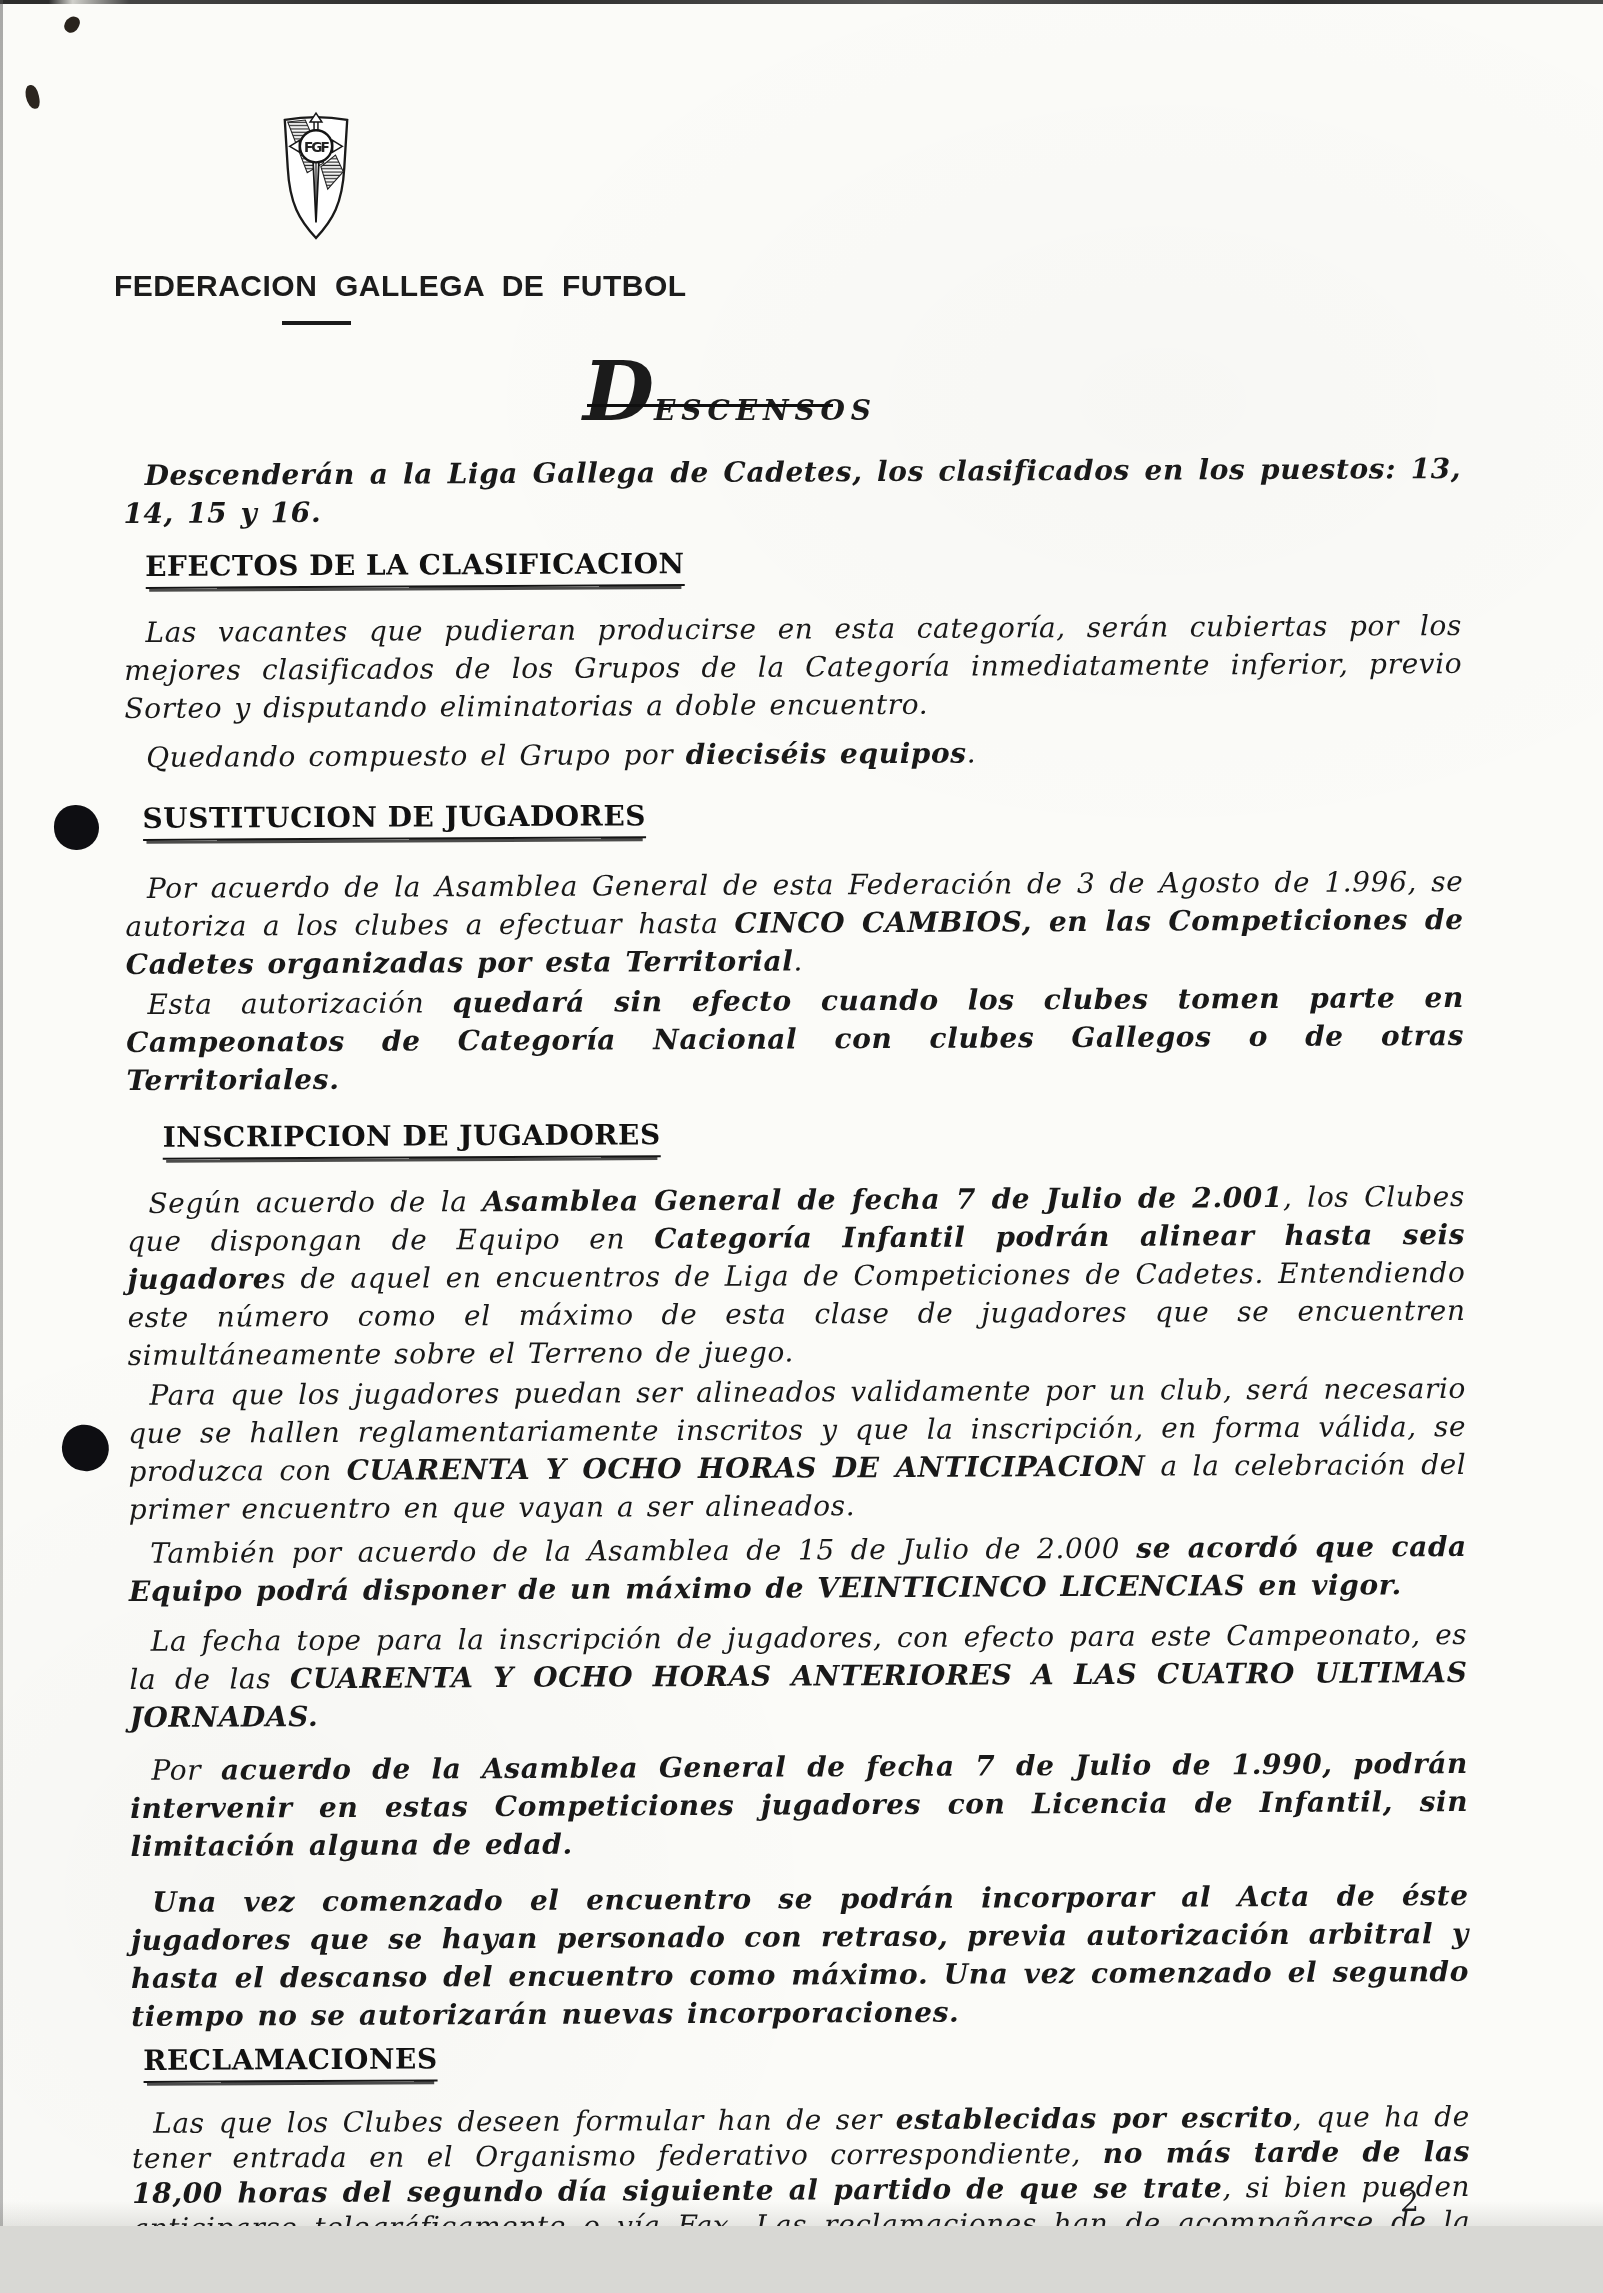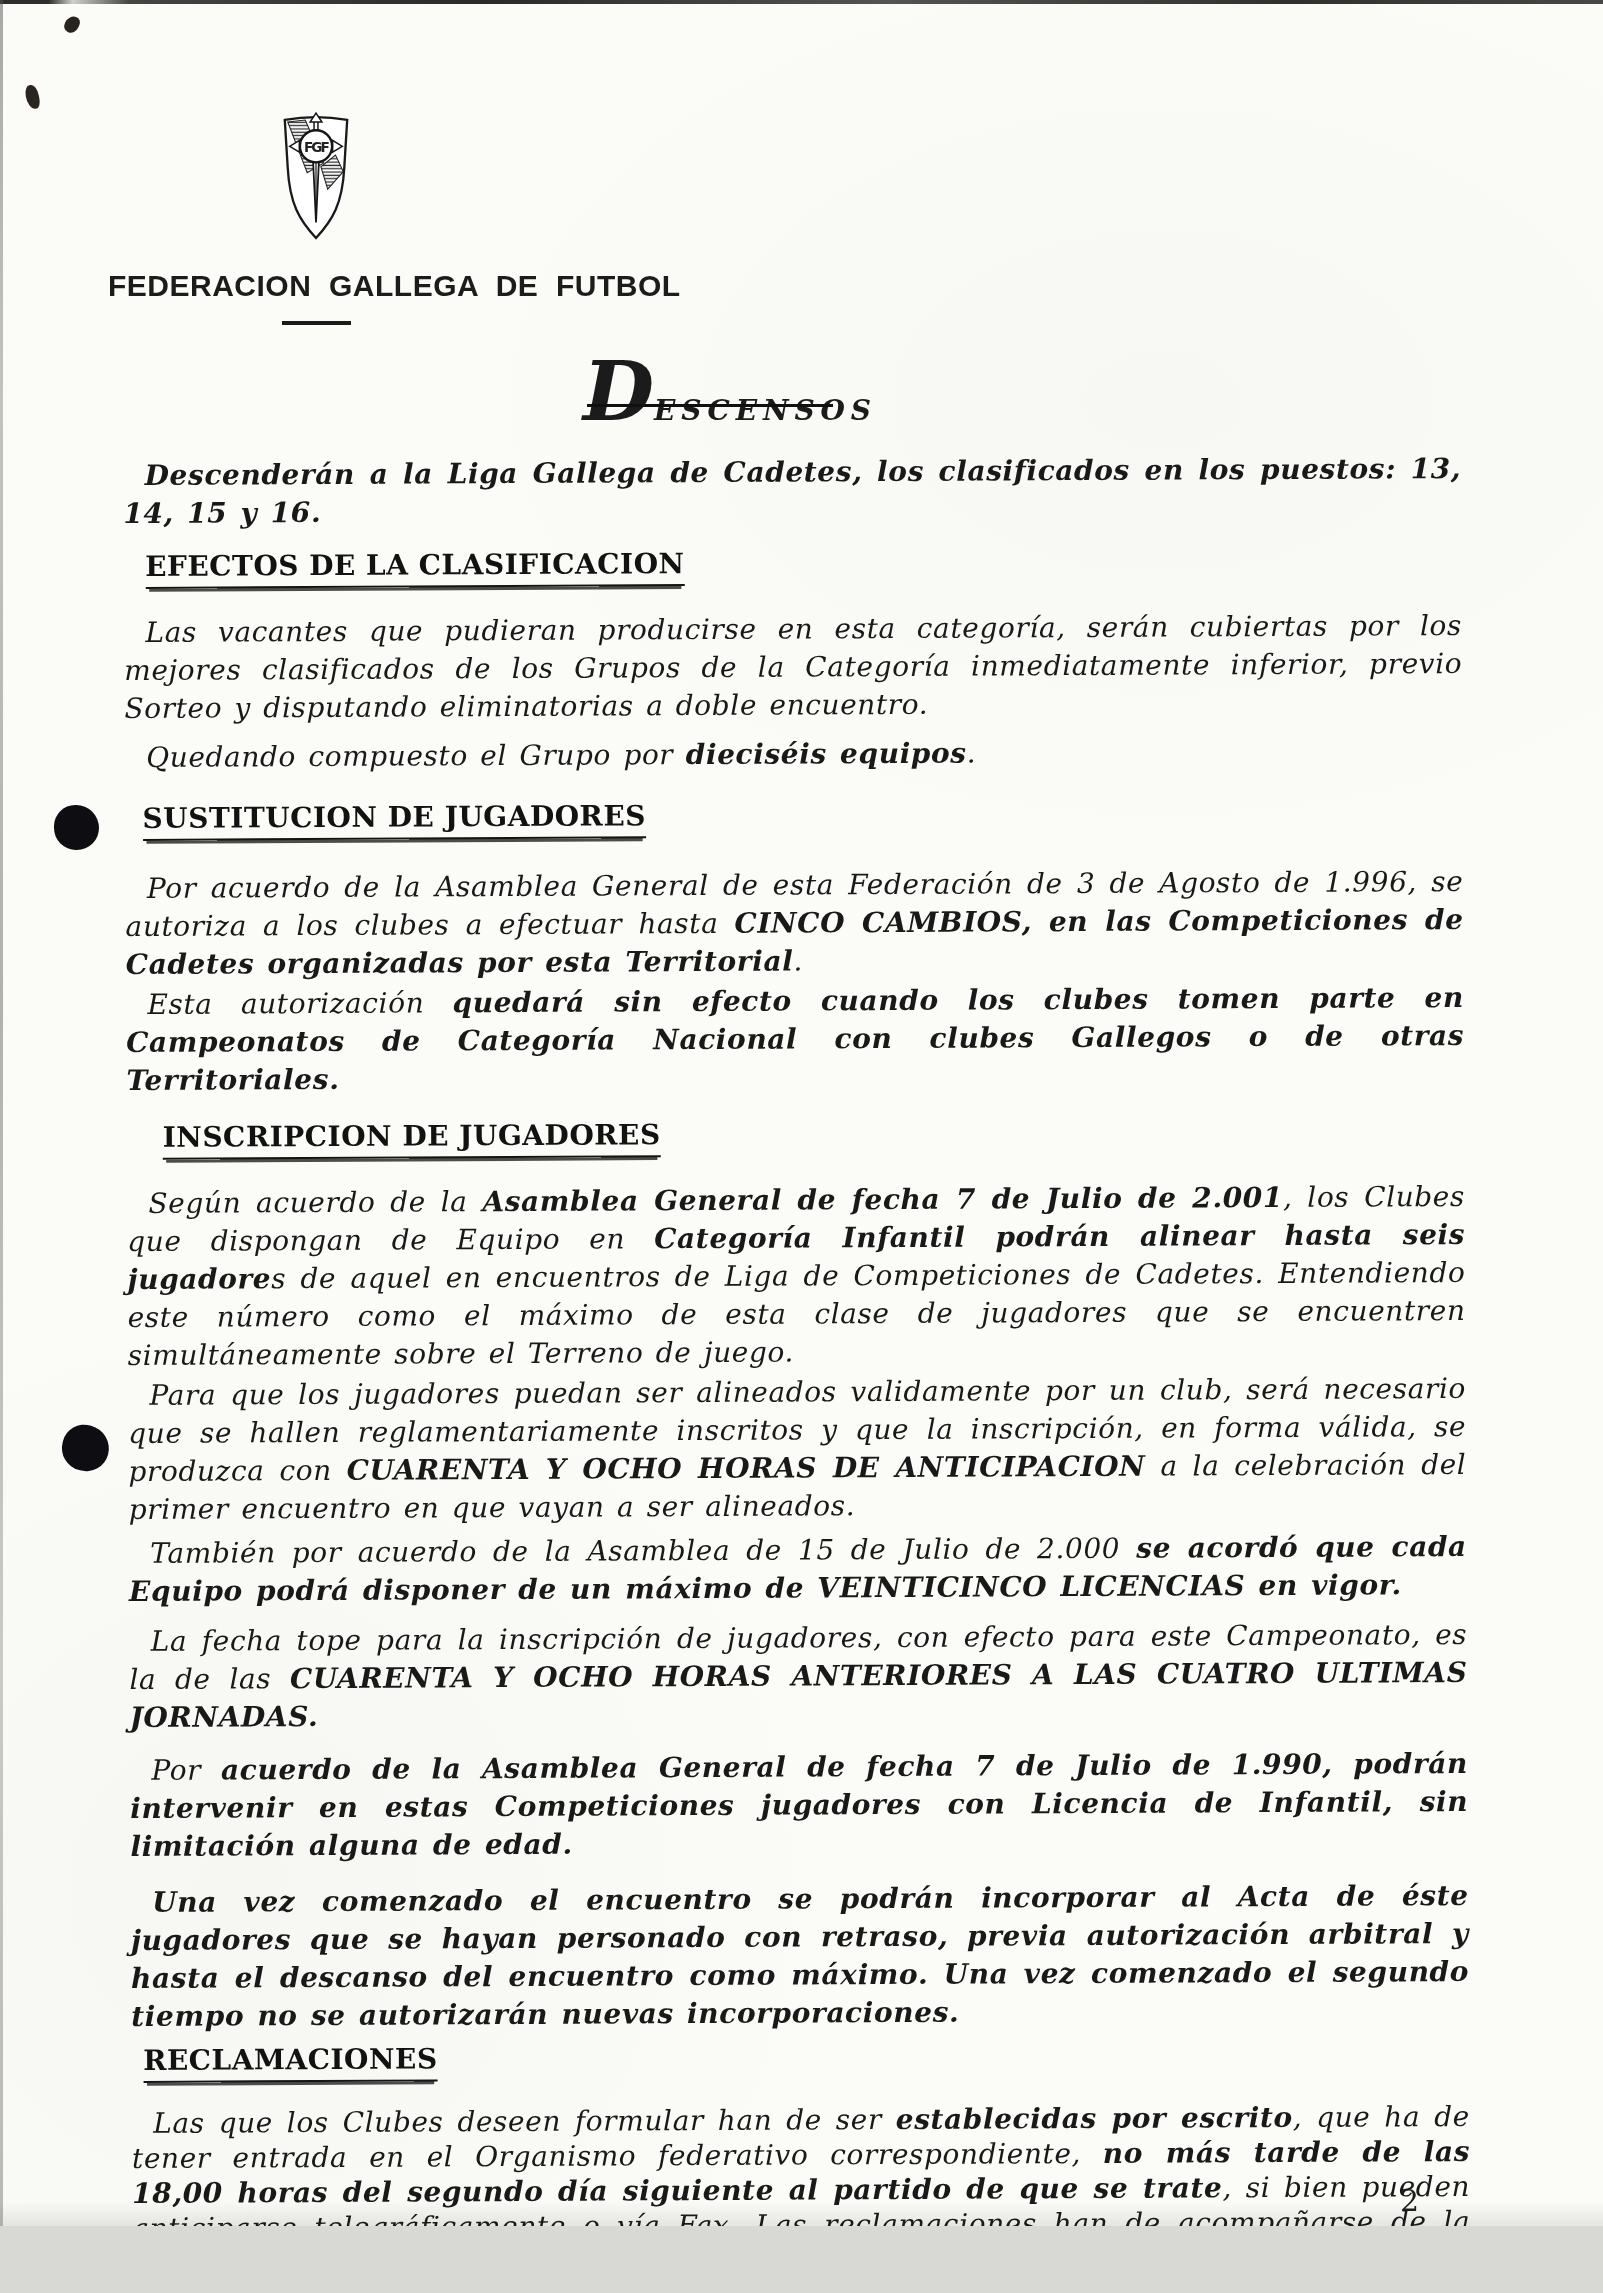--- a/index.html
+++ b/index.html
@@ -16,21 +16,21 @@
   .edge-bottom{position:absolute;bottom:0;left:0;width:100%;height:25px;
     background:linear-gradient(rgba(0,0,0,0),rgba(115,115,108,0.16));}
   .speck-a{position:absolute;left:65px;top:15.6px;width:13.7px;height:16.6px;background:#29231d;
     border-radius:62% 38% 55% 45%;transform:rotate(24deg);}
   .speck-b{position:absolute;left:26px;top:85px;width:12.7px;height:24.4px;background:#2b251f;
     border-radius:46% 54% 38% 62%;transform:rotate(-10deg);}
   .hole-dot{position:absolute;background:#0e0e12;border-radius:48% 52% 50% 50%;}
   .dot1{left:54px;top:805px;width:45px;height:45px;}
   .dot2{left:62px;top:1425px;width:47px;height:46px;transform:rotate(15deg);}
   .crest{position:absolute;left:277px;top:111px;}
-  .org{position:absolute;left:108px;top:269px;font-family:"Liberation Sans",sans-serif;
+  .org{position:absolute;left:114px;top:269px;font-family:"Liberation Sans",sans-serif;
     font-weight:bold;font-size:30px;letter-spacing:0.5px;word-spacing:8.8px;color:#1c1c1c;white-space:nowrap;}
   .org-rule{position:absolute;left:282px;top:321px;width:69px;height:3.9px;background:#1a1a1a;}
   .title{position:absolute;left:583px;top:330px;font-style:italic;font-weight:bold;white-space:nowrap;line-height:1;margin-top:20px;}
   .title .d{font-size:82px;}
   .title .rest{font-size:28px;letter-spacing:5.9px;}
   .title-rule{position:absolute;left:587px;top:404px;width:246px;height:3.4px;background:#101010;}
   .doc{position:absolute;left:123px;top:441px;width:1338px;padding-top:15.6px;
     transform:rotate(-0.3deg);transform-origin:left top;}
   .bp{margin:0;font-style:italic;font-size:28px;line-height:38px;text-align:justify;
     text-indent:21.5px;letter-spacing:0.6px;word-spacing:2.9px;color:#191919;}

